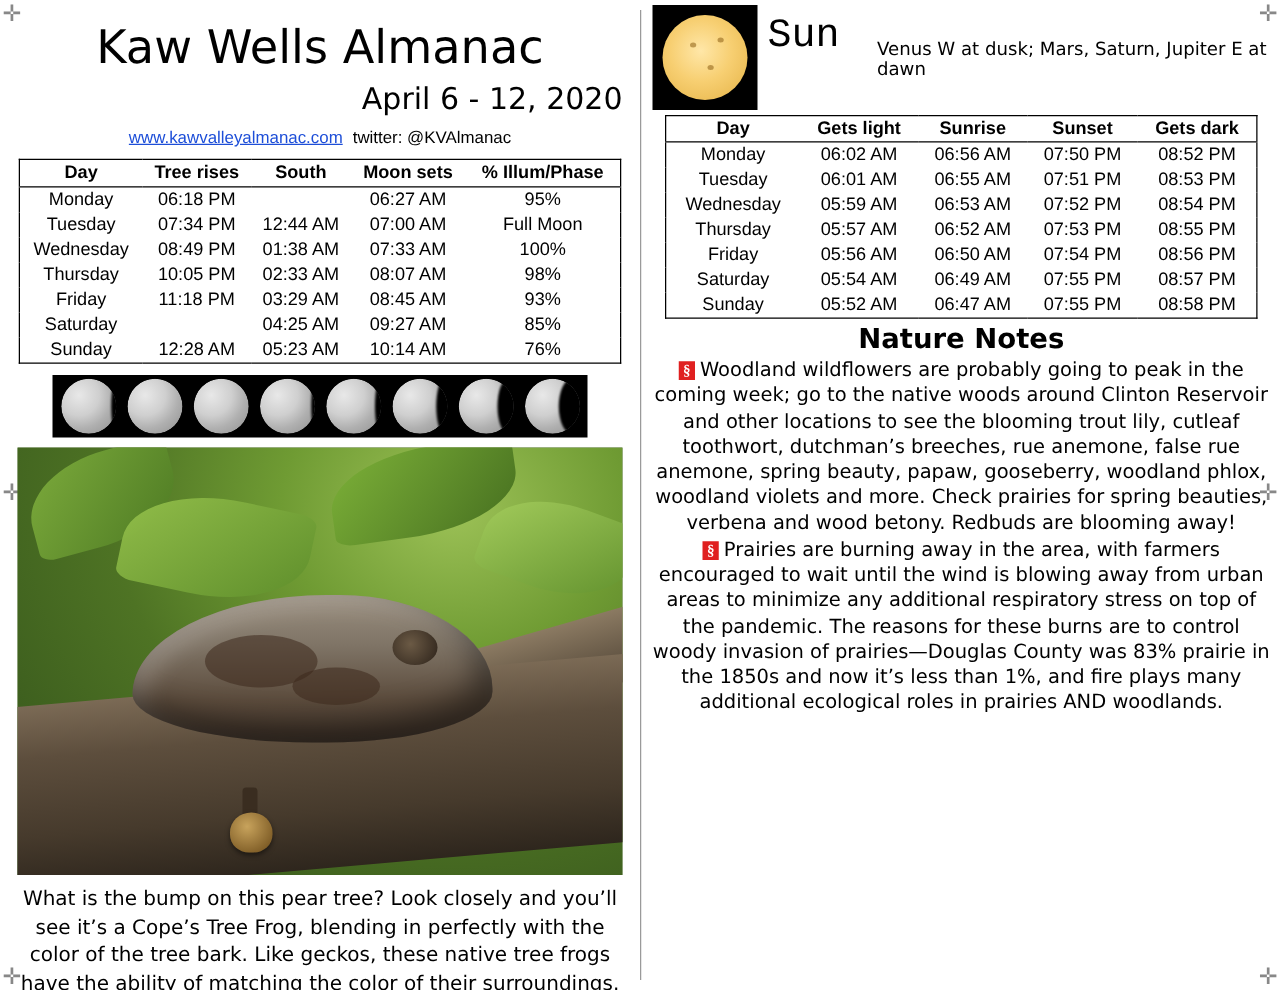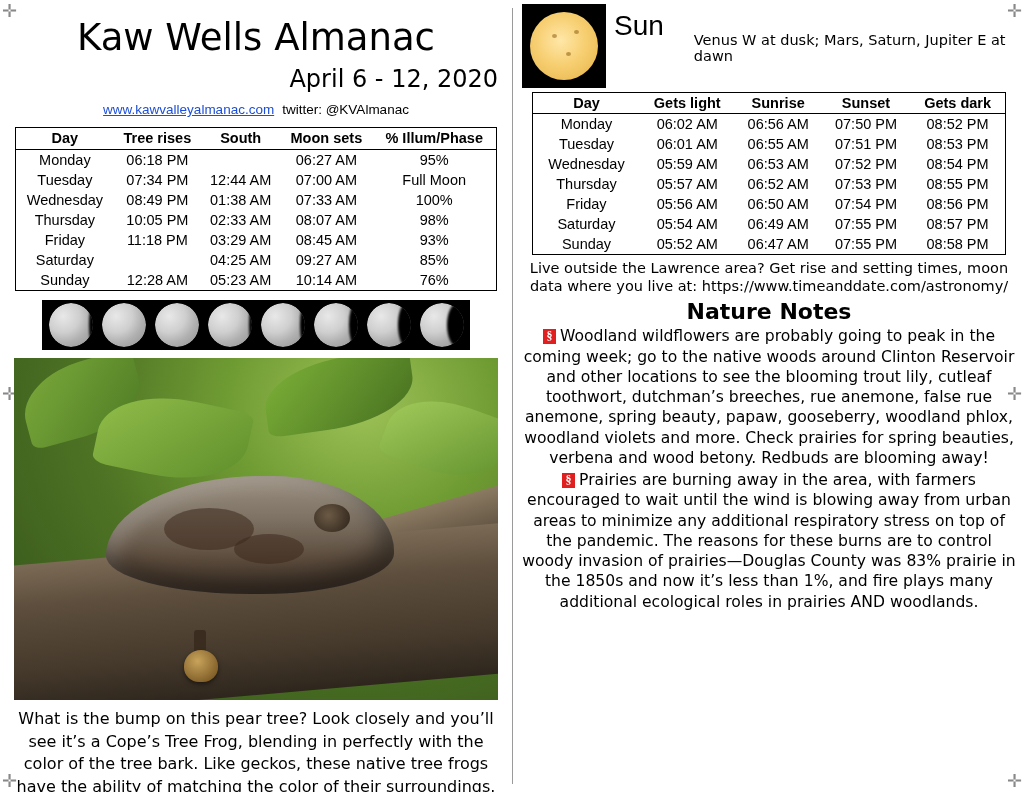--- a/index.html
+++ b/index.html
@@ -236,22 +236,22 @@
     border-radius: 50%;
     background: radial-gradient(circle at 45% 42%, #ffe7a8 0%, #f7cf72 45%, #edbf59 75%, #e0ac3f 100%);
   }
   .sunbox .spot {
     position: absolute;
     width: 5px; height: 4px;
     background: rgba(140,95,20,.55);
     border-radius: 50%;
   }
   .sunlabel {
-    font-size: 28px;
-    font-family: Liberation Sans, sans-serif;
+    font-size: 32px;
+    font-family: Liberation Mono, monospace;
     margin-top: 6px;
   }
   .planets {
     font-size: 14.5px;
     margin-top: 28px;
     margin-left: 22px;
     font-family: "DejaVu Sans", sans-serif;
   }
   table.sun {
     width: 474px;
@@ -511,20 +511,19 @@
         <tr>
             <td>Sunday</td>
             <td>05:52 AM</td>
             <td>06:47 AM</td>
             <td>07:55 PM</td>
             <td>08:58 PM</td>
           </tr>
       </tbody>
     </table>
 
-    <div class="livenote">Live outside the Lawrence area? Get rise and setting times, moon data where you live at: https://www.timeanddate.com/astronomy/</div>
 
     <h2 class="nature">Nature Notes</h2>
 
     <div class="note"><span class="bullet">§</span><span>Woodland wildflowers are probably going to peak in the coming week; go to the native woods around Clinton Reservoir and other locations to see the blooming trout lily, cutleaf toothwort, dutchman’s breeches, rue anemone, false rue anemone, spring beauty, papaw, gooseberry, woodland phlox, woodland violets and more. Check prairies for spring beauties, verbena and wood betony. Redbuds are blooming away!</span></div>
     <div class="note"><span class="bullet">§</span><span>Prairies are burning away in the area, with farmers encouraged to wait until the wind is blowing away from urban areas to minimize any additional respiratory stress on top of the pandemic. The reasons for these burns are to control woody invasion of prairies—Douglas County was 83% prairie in the 1850s and now it’s less than 1%, and fire plays many additional ecological roles in prairies AND woodlands.</span></div>
   </div>
 </div>
 
 </body></html>

